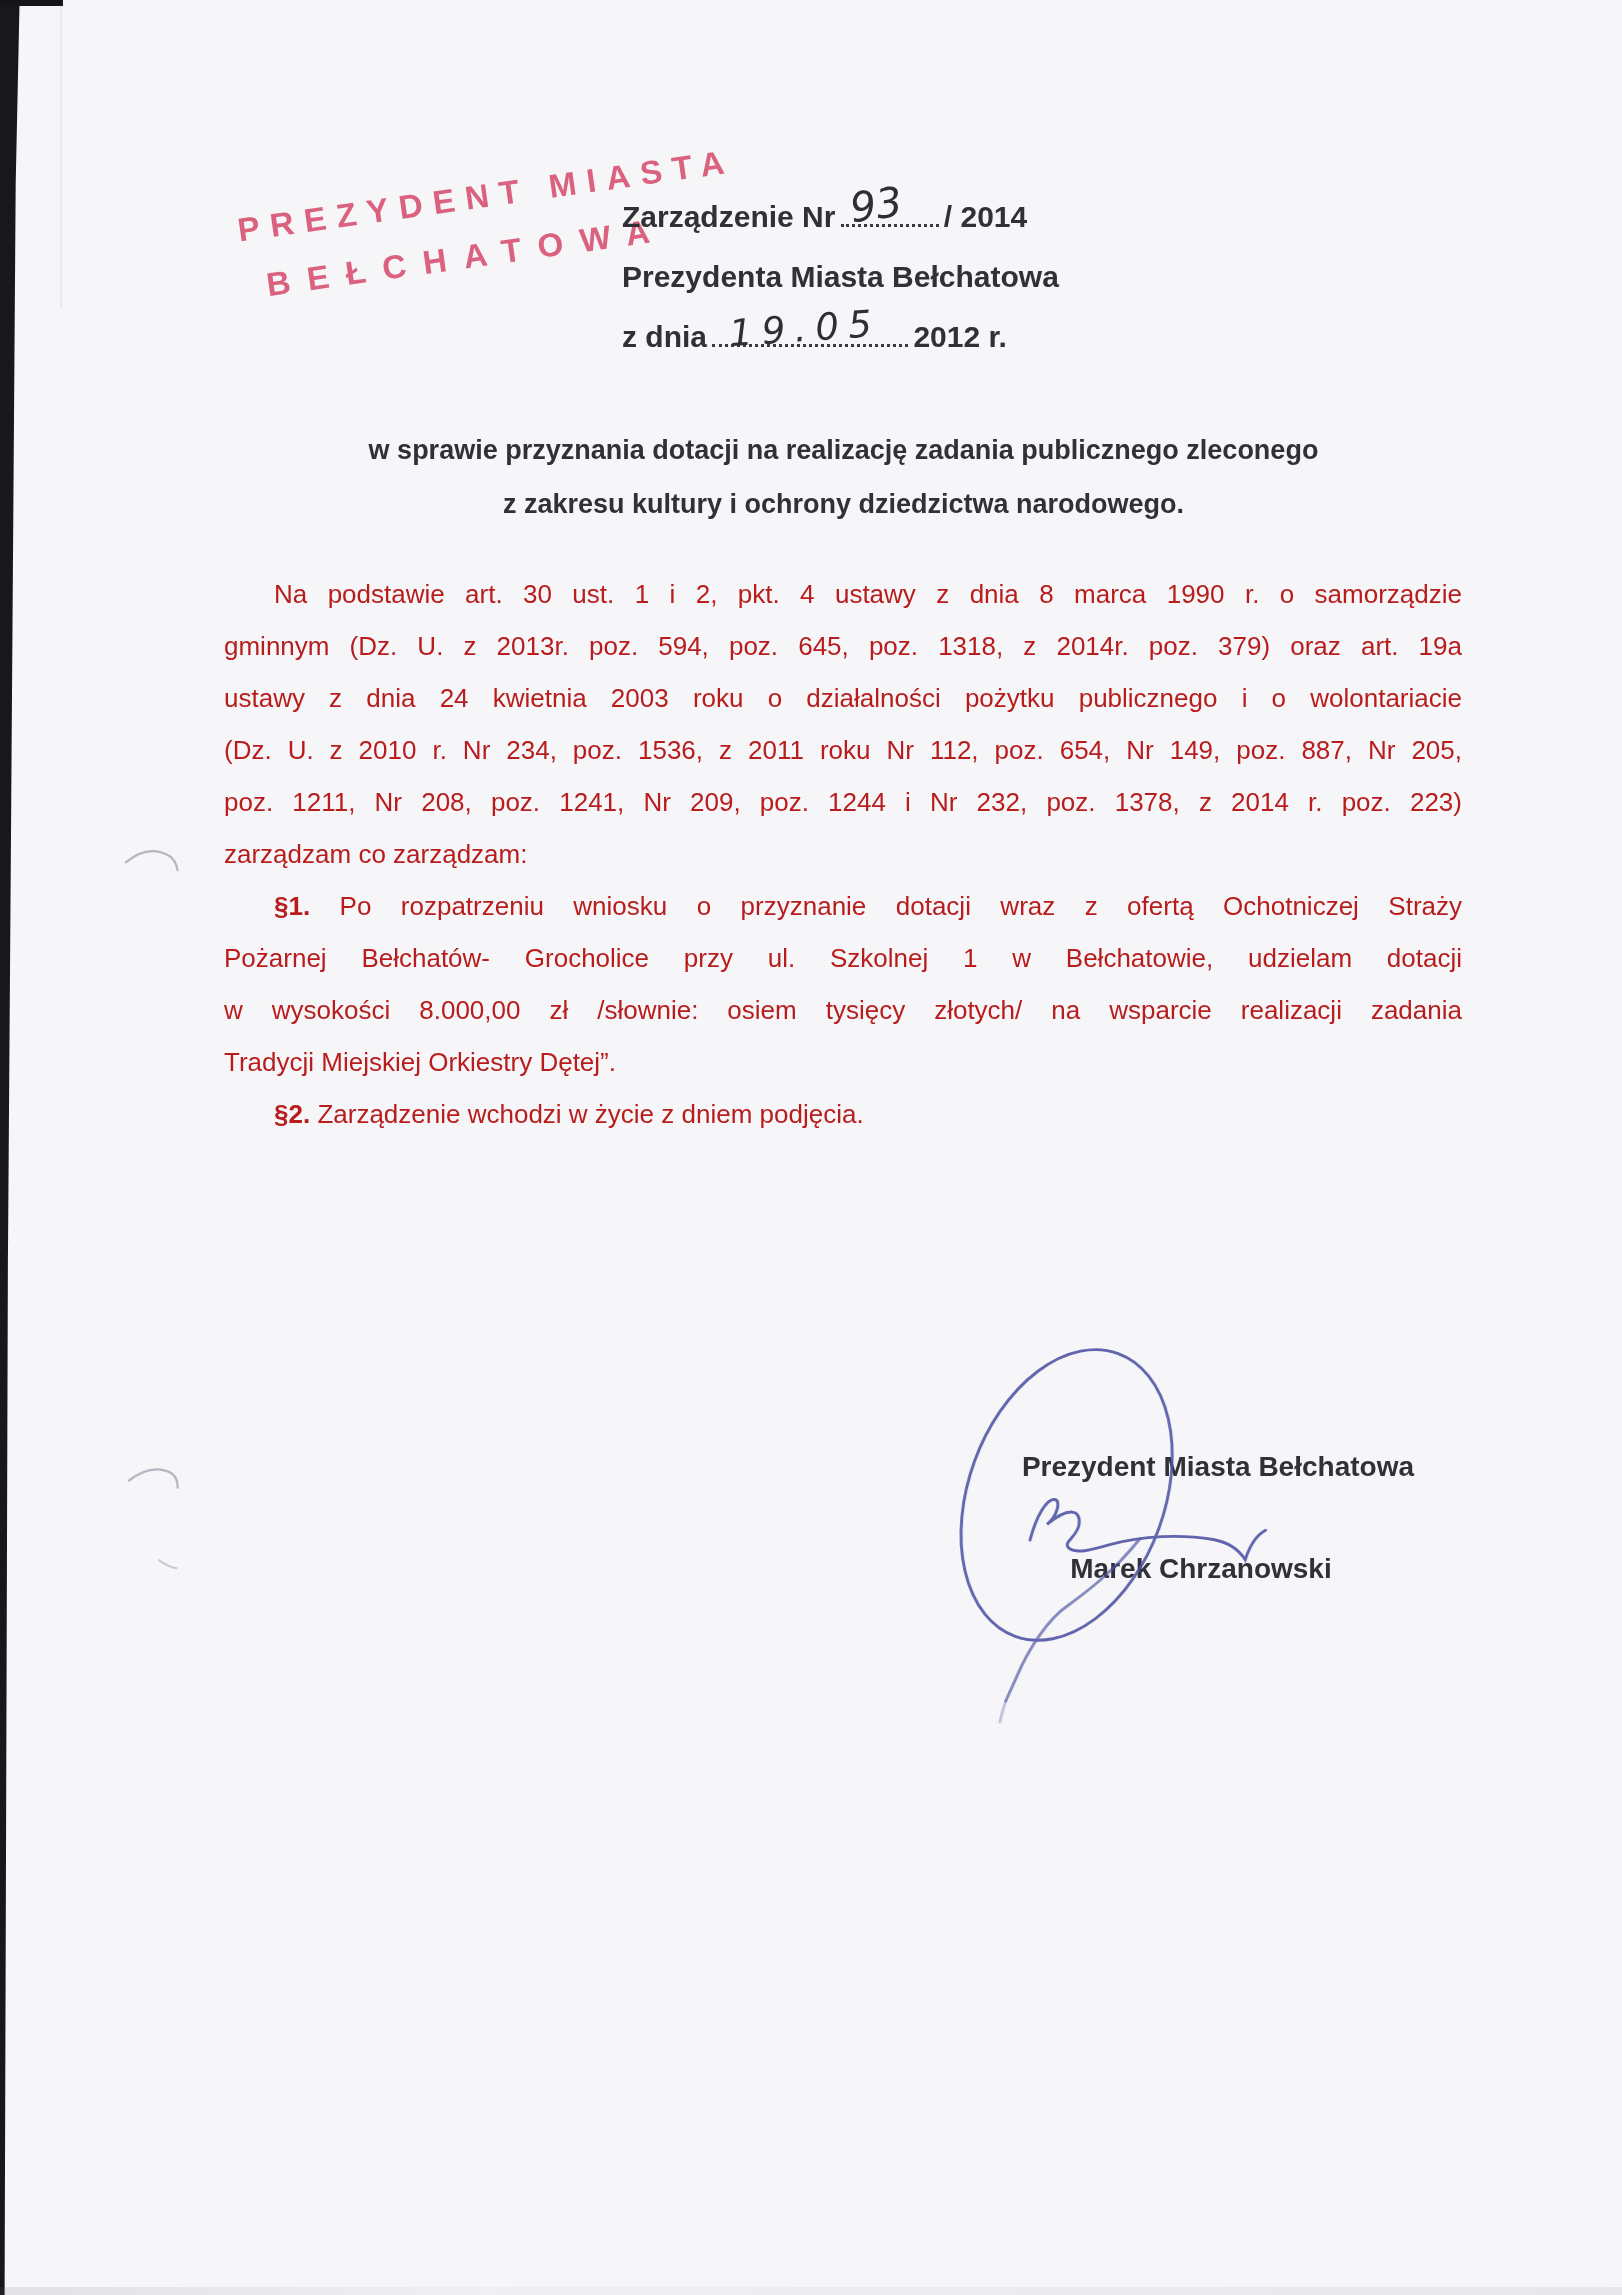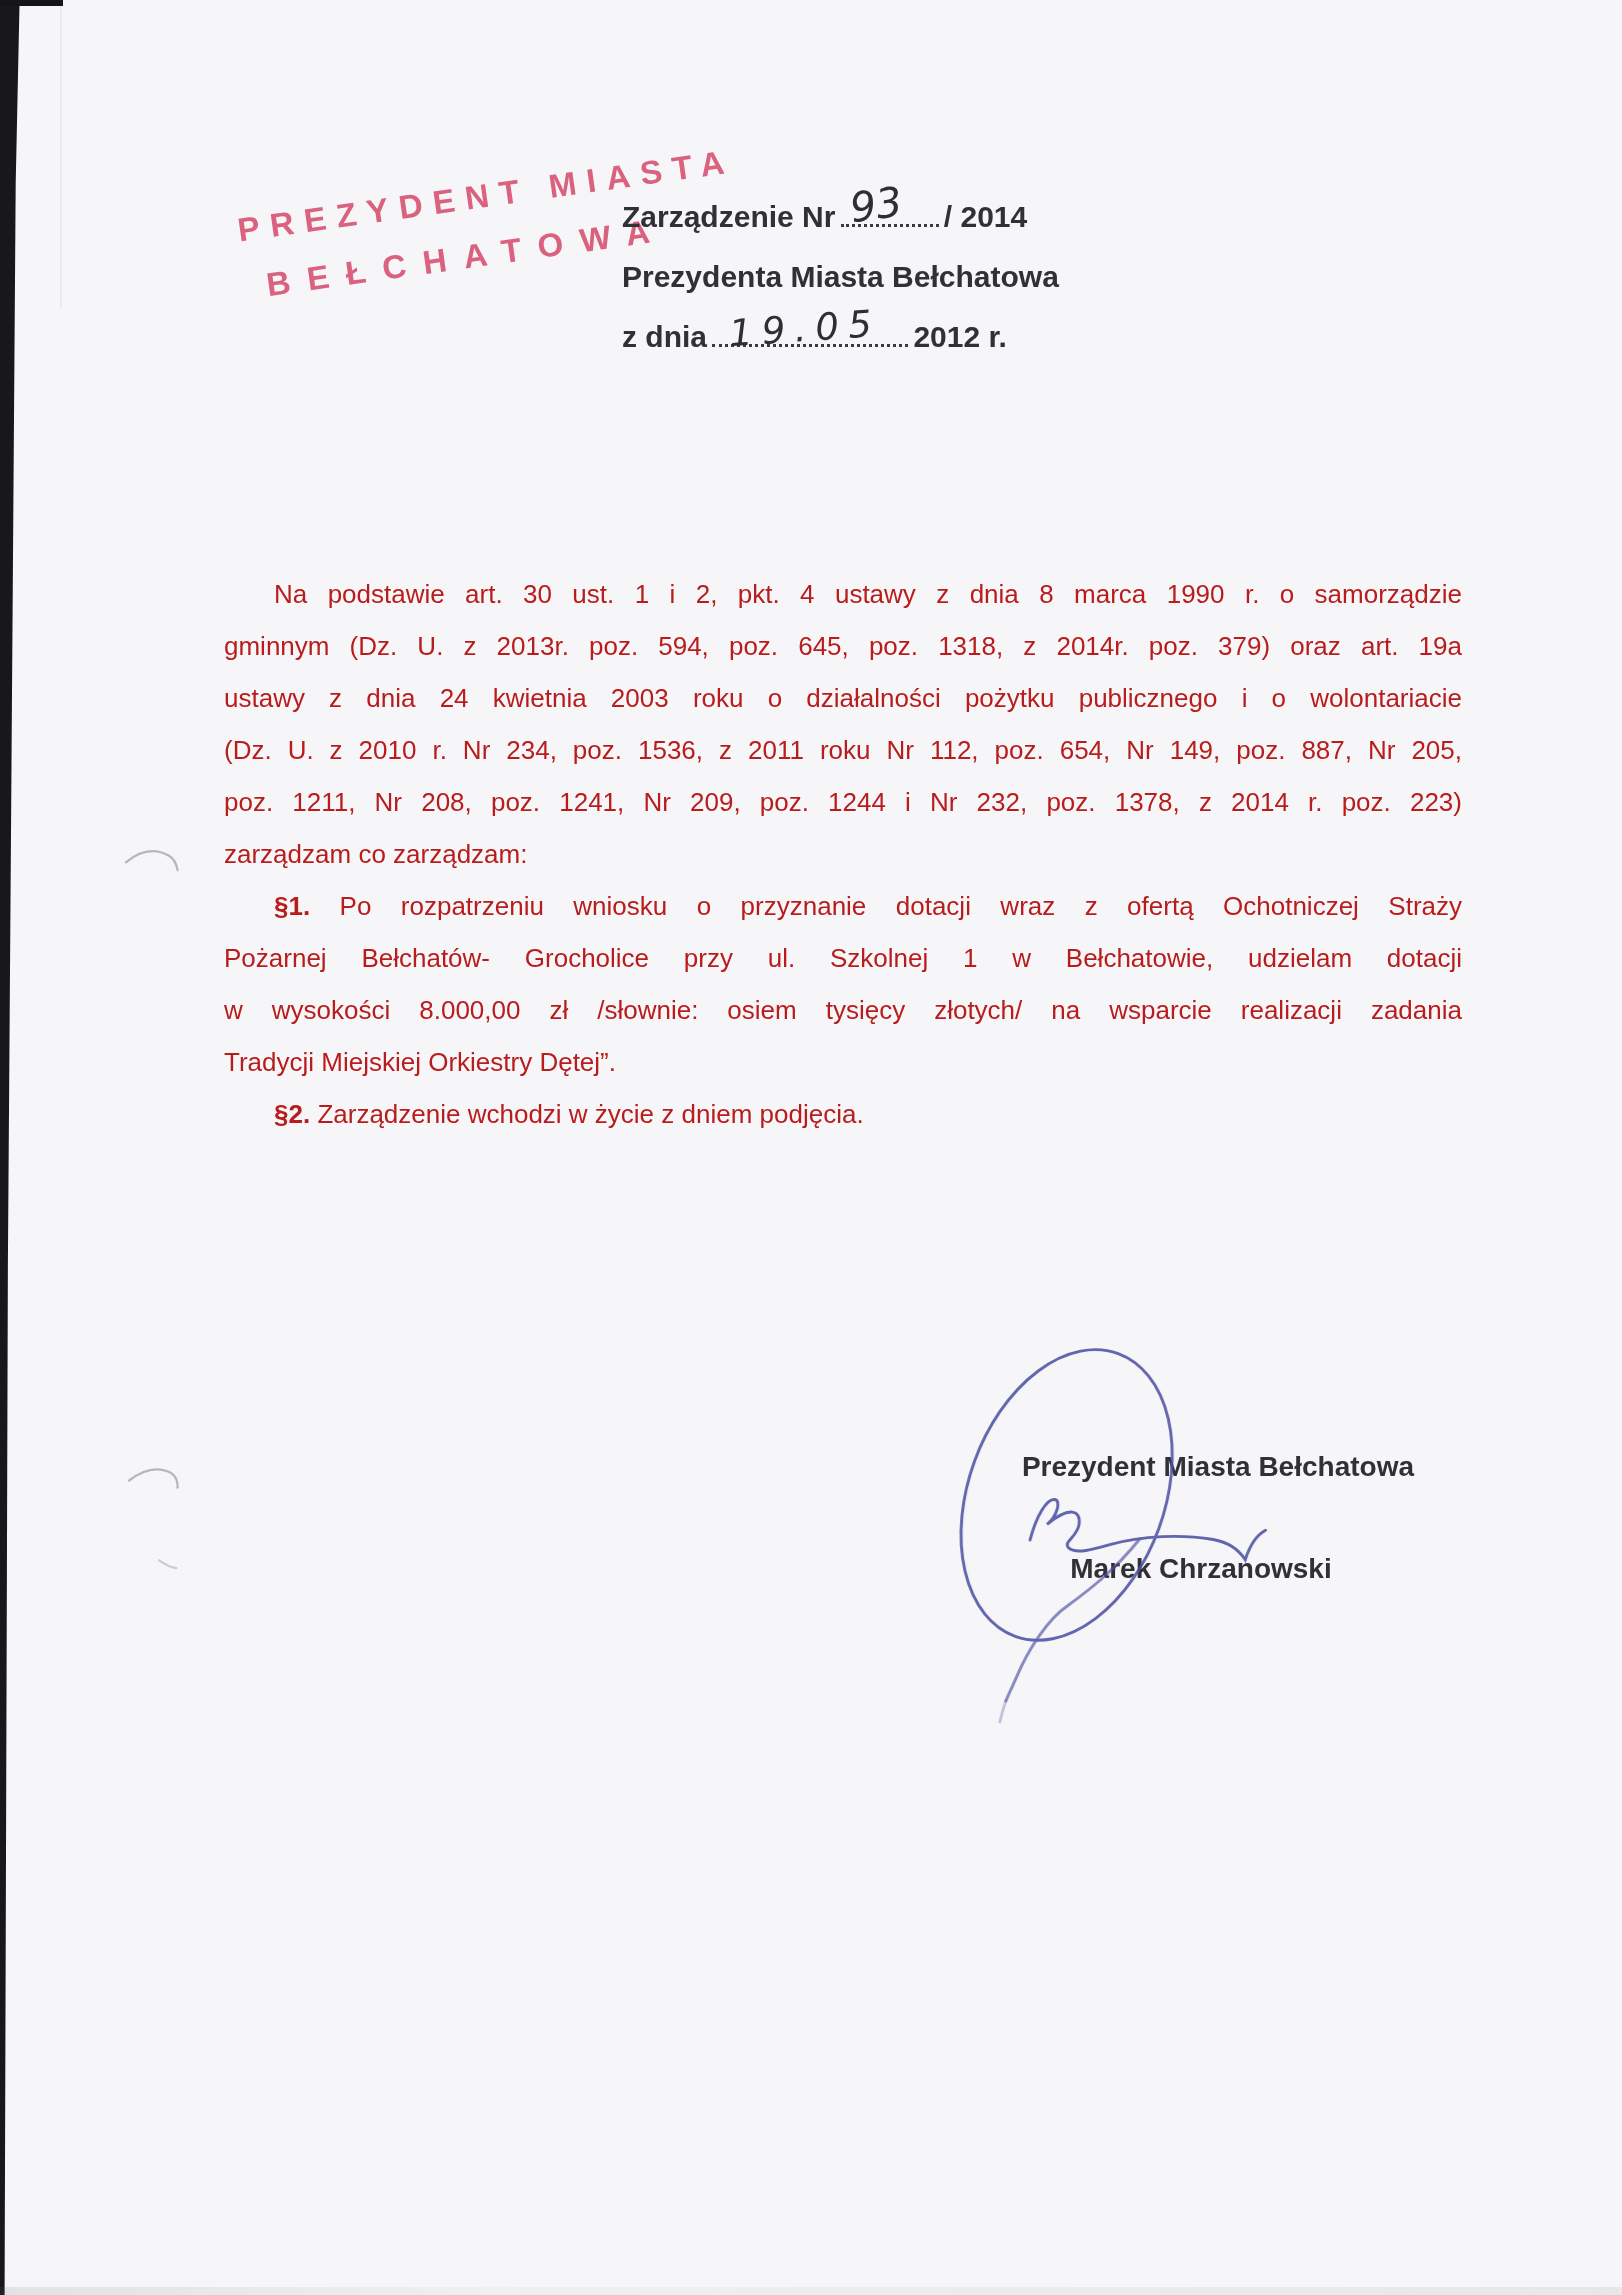--- a/index.html
+++ b/index.html
@@ -93,20 +93,24 @@
   <div class="heading">
     <div class="h-line">
       <span>Zarządzenie Nr</span><span class="dotfield num"><span class="handwritten hw-number">93</span></span><span>/ 2014</span>
     </div>
     <div class="h-line">Prezydenta Miasta Bełchatowa</div>
     <div class="h-line">
       <span>z dnia</span><span class="dotfield date"><span class="handwritten hw-date">19.05</span></span><span>2012 r.</span>
     </div>
   </div>
 
+  <div class="subject">
+    <div>w sprawie przyznania dotacji na realizację zadania publicznego zleconego</div>
+    <div>z zakresu kultury i ochrony dziedzictwa narodowego.</div>
+  </div>
 
   <div class="body-block">
     <div class="bline j indent"><span>Na podstawie art. 30 ust. 1 i 2, pkt. 4 ustawy z dnia 8 marca 1990 r. o samorządzie</span></div>
     <div class="bline j"><span>gminnym (Dz. U. z 2013r. poz. 594, poz. 645, poz. 1318, z 2014r. poz. 379) oraz art. 19a</span></div>
     <div class="bline j"><span>ustawy z dnia 24 kwietnia 2003 roku o działalności pożytku publicznego i o wolontariacie</span></div>
     <div class="bline j"><span>(Dz. U. z 2010 r. Nr 234, poz. 1536, z 2011 roku Nr 112, poz. 654, Nr 149, poz. 887, Nr 205,</span></div>
     <div class="bline j"><span>poz. 1211, Nr 208, poz. 1241, Nr 209, poz. 1244 i Nr 232, poz. 1378, z 2014 r. poz. 223)</span></div>
     <div class="bline"><span>zarządzam co zarządzam:</span></div>
     <div class="bline j indent"><span class="seg-bold">§1.</span><span> Po rozpatrzeniu wniosku o przyznanie dotacji wraz z ofertą Ochotniczej Straży</span></div>
     <div class="bline j"><span>Pożarnej Bełchatów- Grocholice przy ul. Szkolnej 1 w Bełchatowie, udzielam dotacji</span></div>

